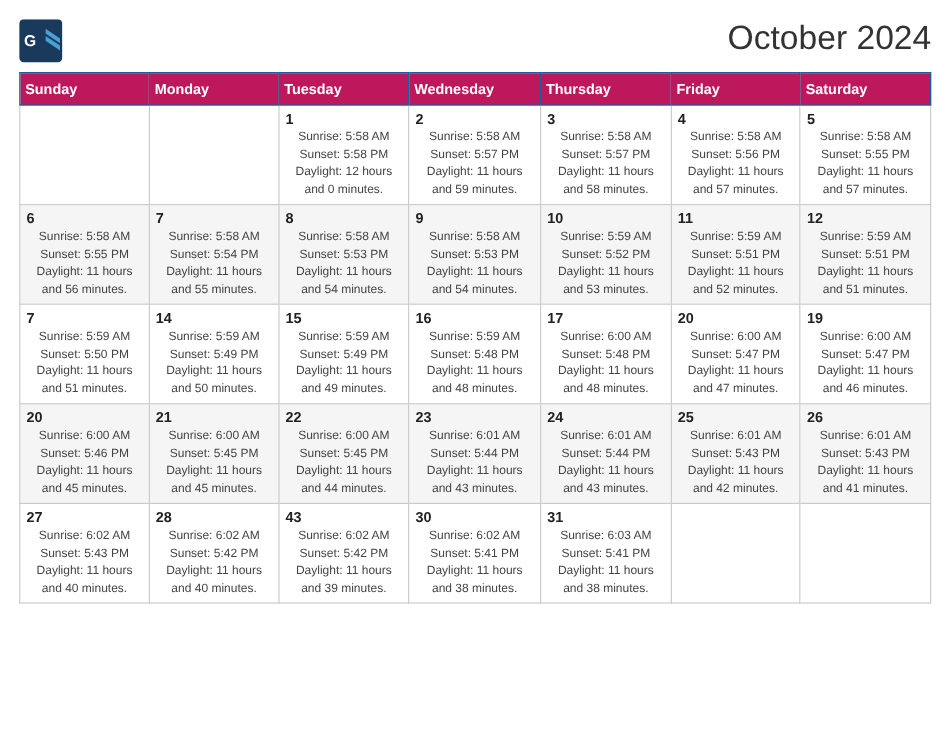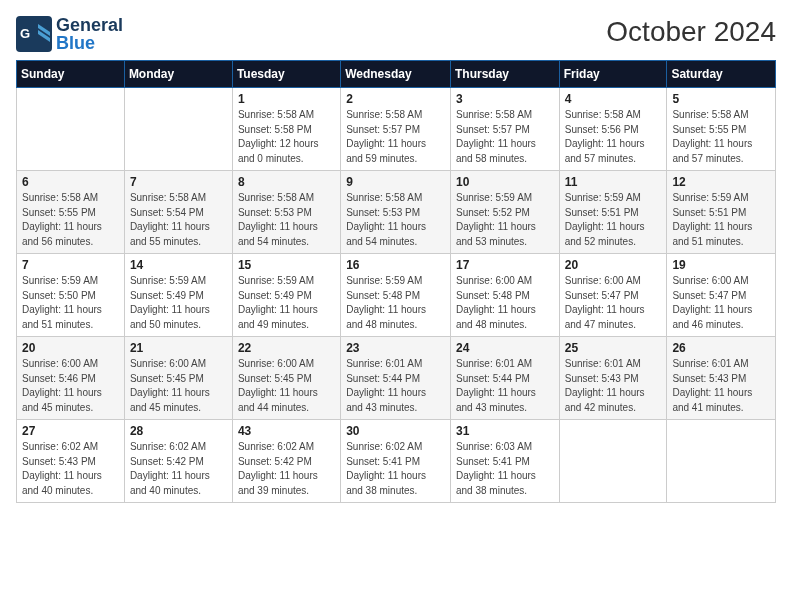--- a/index.html
+++ b/index.html
@@ -33,21 +33,21 @@
       font-size: 14px;
       color: #555;
       margin-top: 2px;
     }
     .calendar-table {
       width: 100%;
       border-collapse: collapse;
       font-size: 10.5px;
     }
     .calendar-table th {
-      background: #0f172a;
+      background: #be185d;
       color: #fff;
       padding: 6px 4px;
       text-align: left;
       font-size: 12px;
       font-weight: bold;
       border: 1px solid #1a5fa0;
     }
     .calendar-table td {
       border: 1px solid #ccc;
       vertical-align: top;
@@ -63,41 +63,38 @@
       font-weight: bold;
       font-size: 12px;
       color: #222;
       display: block;
       margin-bottom: 2px;
     }
     .day-info {
       color: #444;
       font-size: 10px;
       line-height: 1.45;
+      text-align: center;
     }
     .empty-cell {
       background: #fff !important;
     }
   </style>
 </head>
 <body>
 
 <div class="header">
   <div class="logo">
     <div style="display:flex;align-items:center;gap:4px;">
       <svg width="36" height="36" viewBox="0 0 36 36">
         <rect x="0" y="0" width="36" height="36" rx="4" fill="#1a3a5c"></rect>
         <text x="4" y="22" font-size="13" font-weight="bold" fill="white" font-family="Arial">G</text>
         <polygon points="22,8 34,16 34,20 22,12" fill="#4a9fd4"></polygon>
         <polygon points="22,14 34,22 34,26 22,18" fill="#4a9fd4"></polygon>
       </svg>
-      <div style="display:flex;flex-direction:column;line-height:1;">
-        <span style="font-size:18px;font-weight:bold;color:#1a3a5c;">General</span>
-        <span style="font-size:18px;font-weight:bold;color:#2176c7;">Blue</span>
-      </div>
     </div>
   </div>
   <div class="title-block">
     <div class="month-title">October 2024</div>
   </div>
 </div>
 
 <table class="calendar-table">
   <thead>
     <tr>

